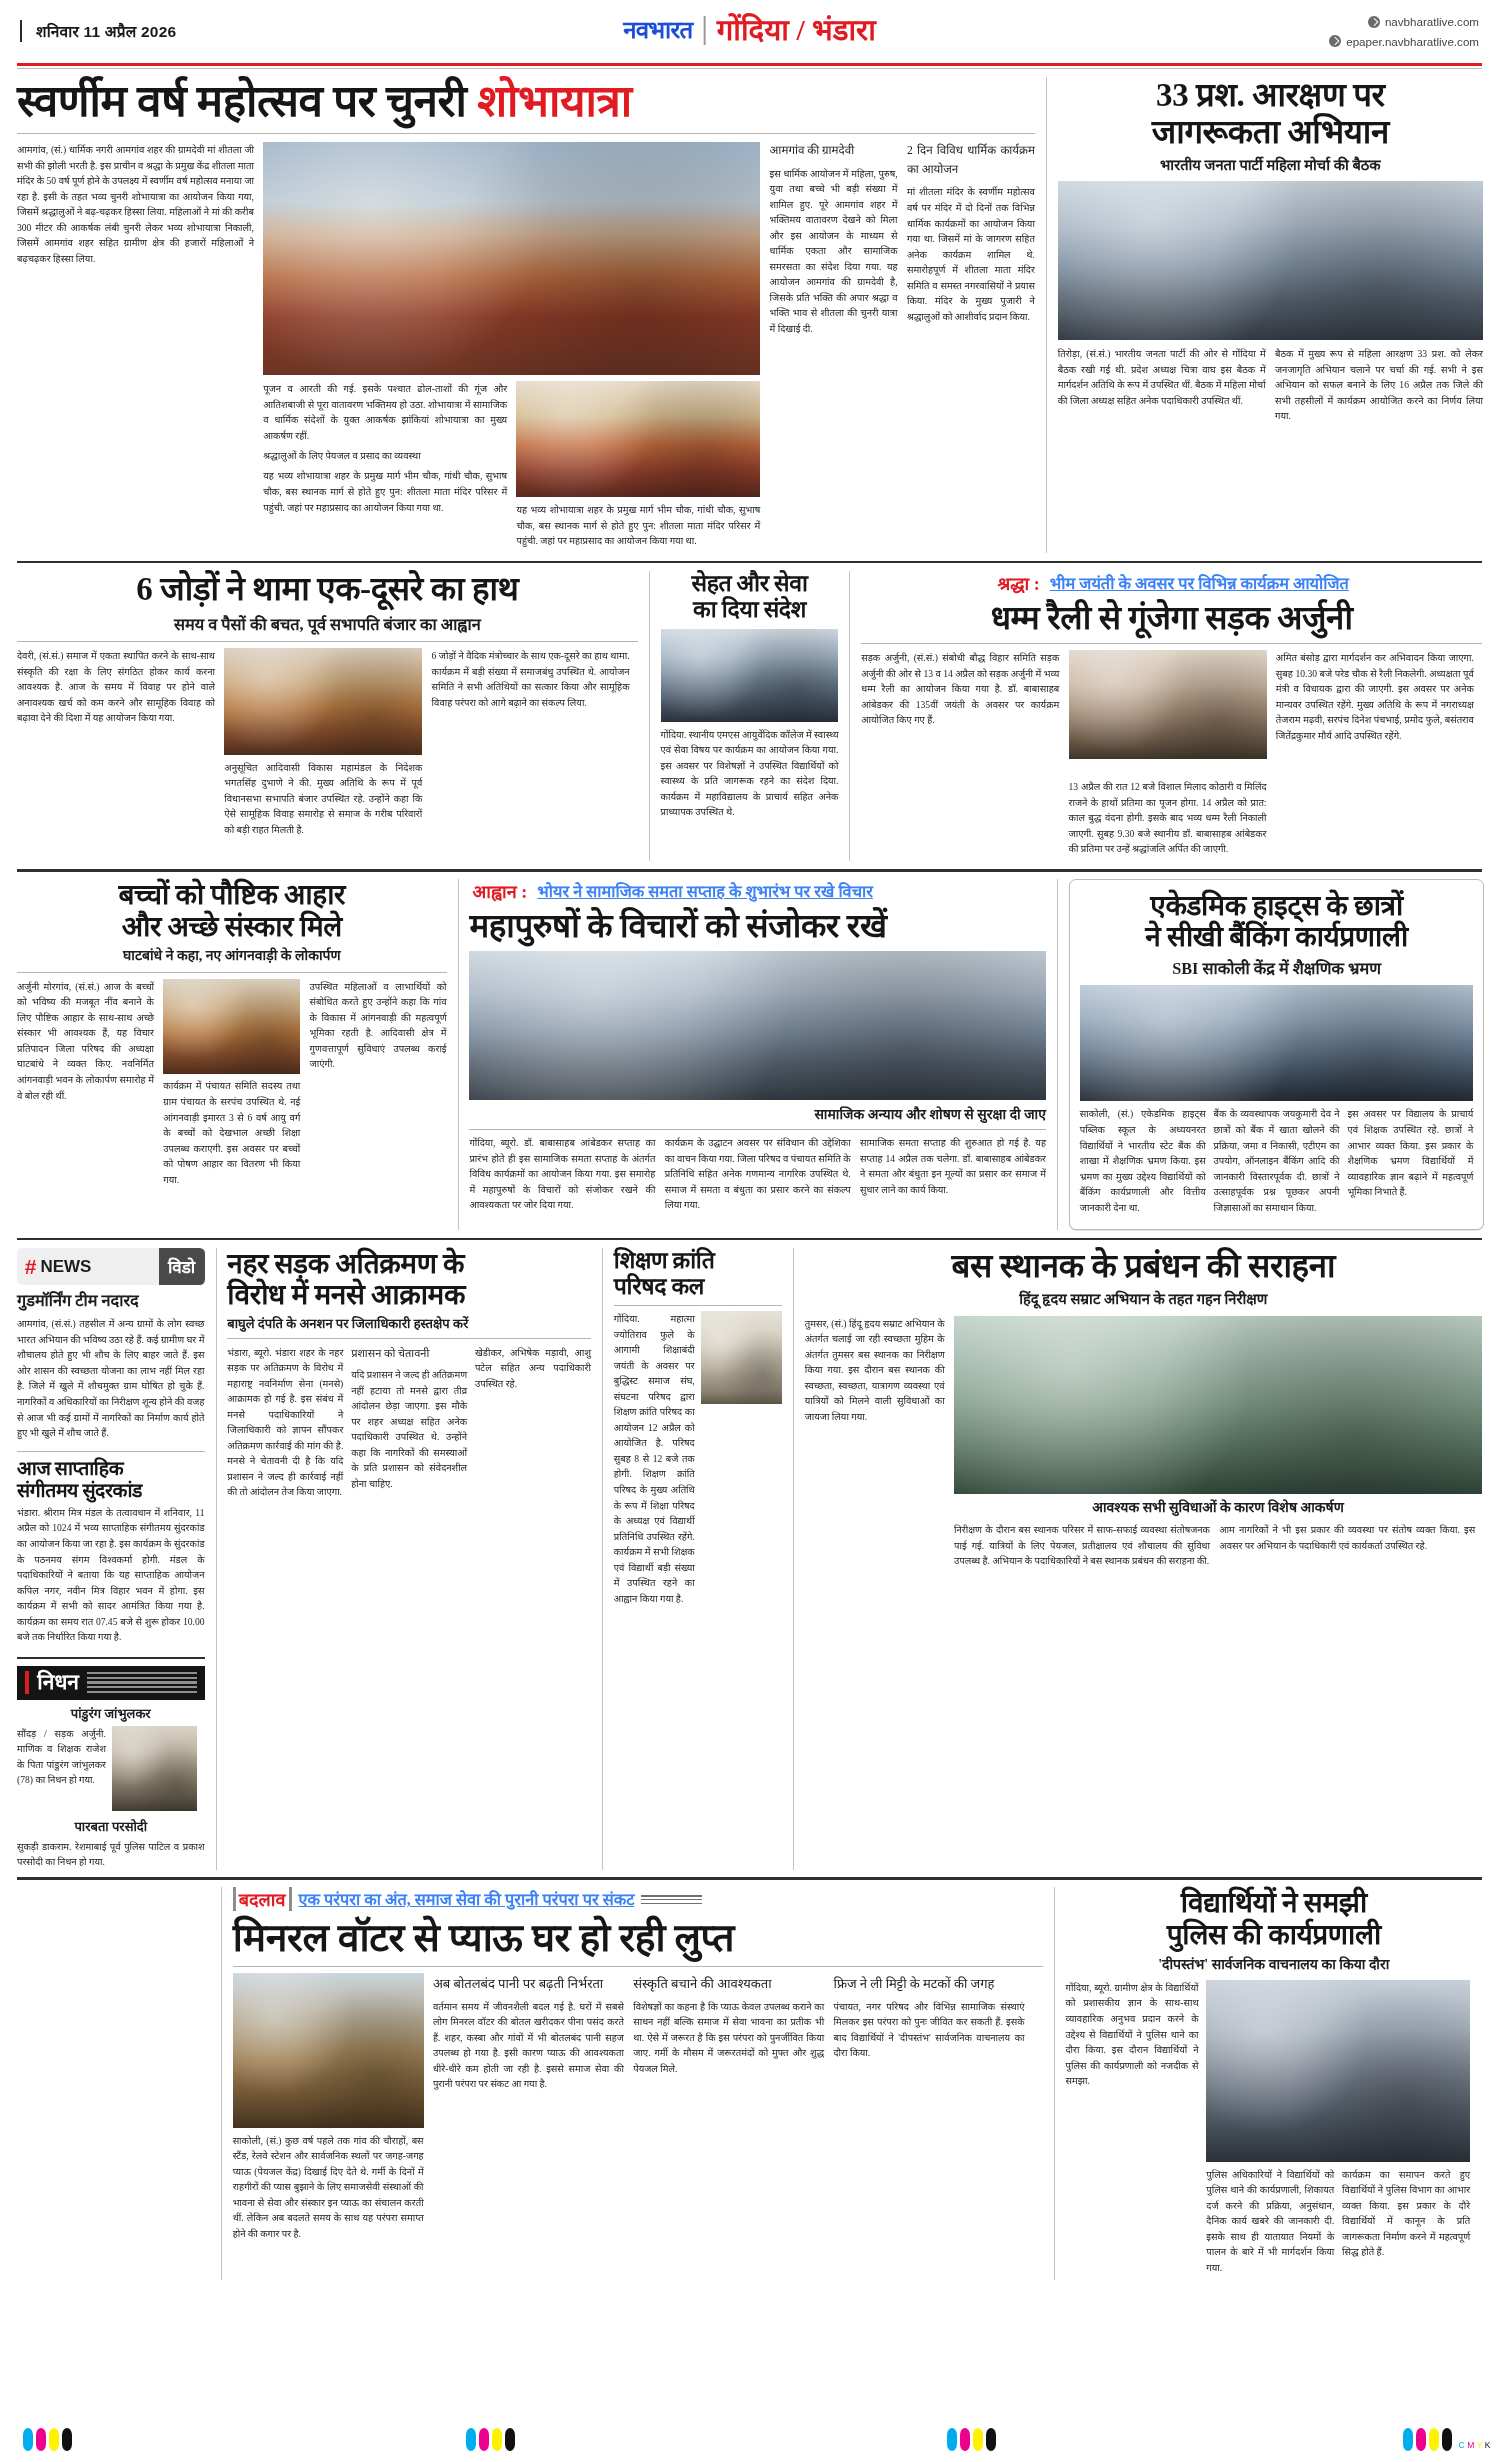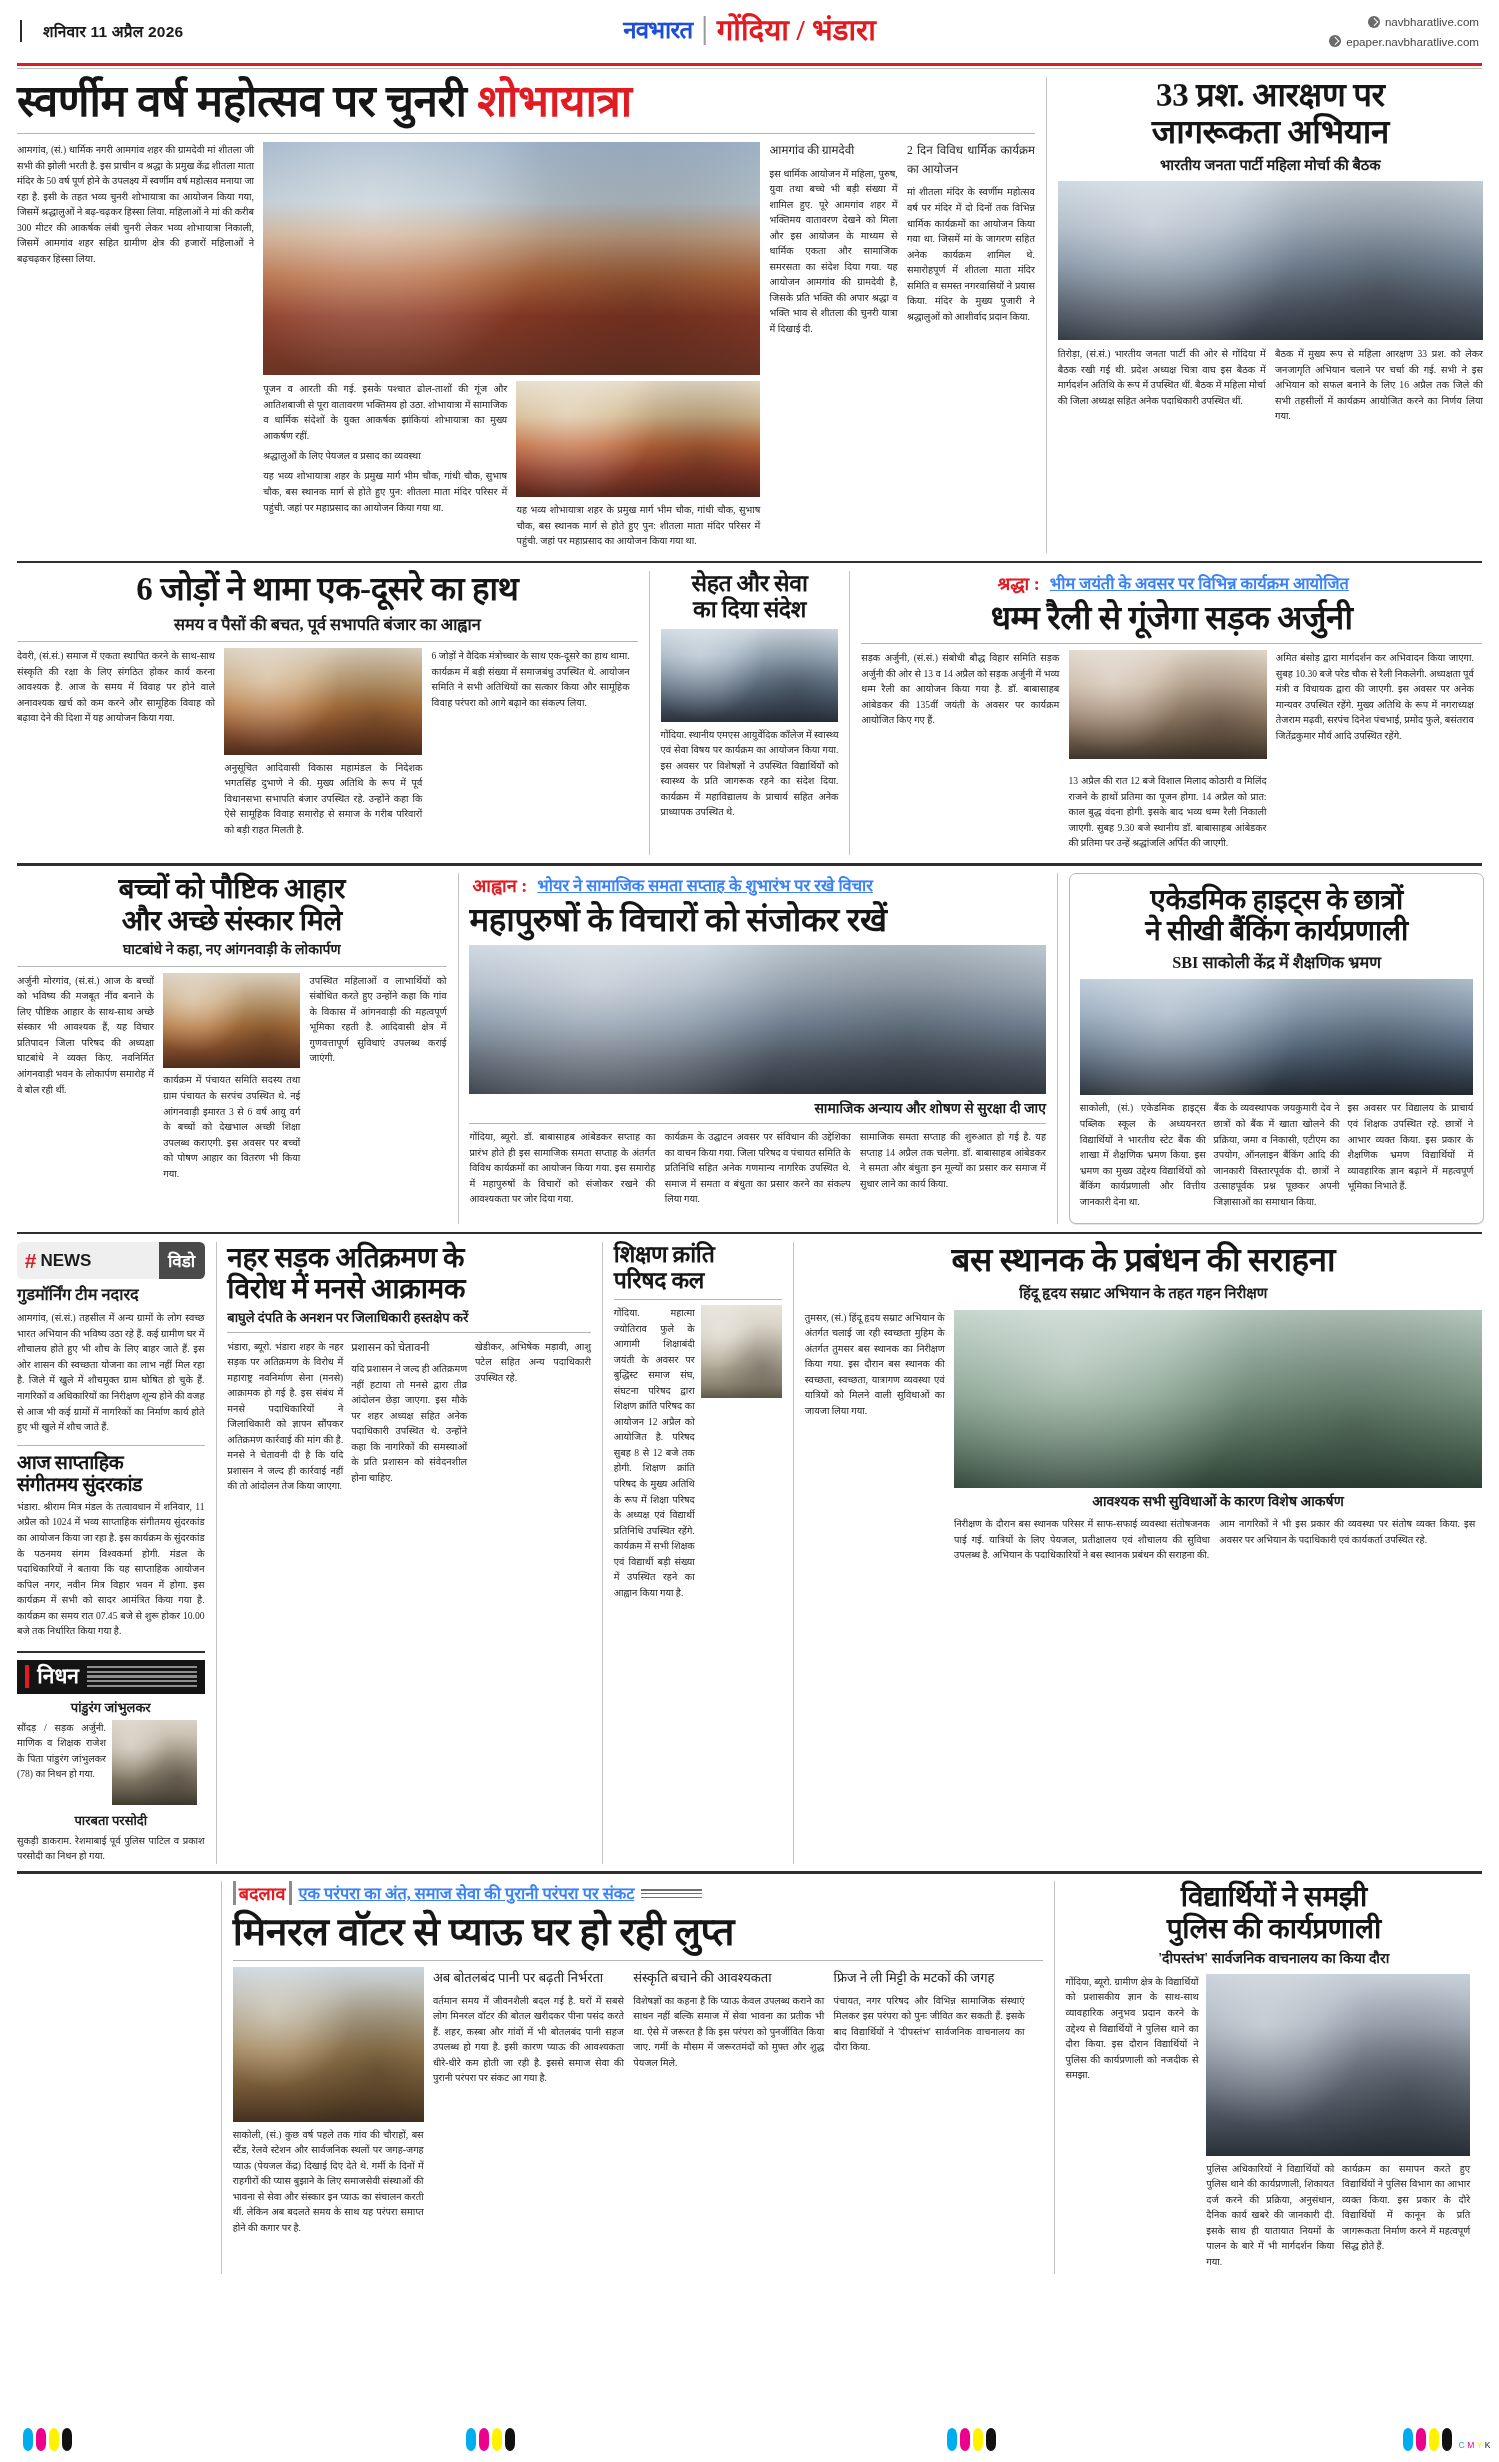--- a/index.html
+++ b/index.html
@@ -15,21 +15,21 @@
     margin:0 auto;
     overflow:hidden;
   }
   
   .masthead {
     height:61px; display:flex; align-items:center;
     padding:0 20px; position:relative;
   }
   .date-block {
     border-left:2.3px solid #2b2b2b;
-    padding-left:21px;
+    padding-left:14px;
     font-family:"Liberation Sans","DejaVu Sans",sans-serif;
     font-size:15.5px; font-weight:700; color:#1a1a1a;
     letter-spacing:0.2px;
   }
   .mast-center {
     position:absolute; left:50%; transform:translateX(-50%);
     display:flex; align-items:center; gap:11px; top:15.5px;
   }
   .mast-logo {
     font-family:"Liberation Serif","DejaVu Serif",serif;
@@ -331,21 +331,21 @@
       </div>
       <h1 class="hl hl-xl center">धम्म रैली से गूंजेगा सड़क अर्जुनी</h1>
       <div class="hrule" style="margin:6.2px 0"></div>
       <div class="flexrow gap12">
         <div style="width:198px" class="body-txt">
           <p><span class="lead">सड़क अर्जुनी, (सं.सं.)</span>
             <span>संबोधी बौद्ध विहार समिति सड़क अर्जुनी की ओर से 13 व 14 अप्रैल को सड़क अर्जुनी में भव्य धम्म रैली का आयोजन किया गया है. डॉ. बाबासाहब आंबेडकर की 135वीं जयंती के अवसर पर कार्यक्रम आयोजित किए गए हैं.</span></p>
         </div>
         <div style="width:198px" class="colbox">
           <div class="photo ph-portrait" style="height:109px"></div>
-          <div class="body-txt" style="margin-top:14px">
+          <div class="body-txt" style="margin-top:20px">
             <p>13 अप्रैल की रात 12 बजे विशाल मिलाद कोठारी व मिलिंद राजने के हाथों प्रतिमा का पूजन होगा. 14 अप्रैल को प्रात: काल बुद्ध वंदना होगी. इसके बाद भव्य धम्म रैली निकाली जाएगी. सुबह 9.30 बजे स्थानीय डॉ. बाबासाहब आंबेडकर की प्रतिमा पर उन्हें श्रद्धांजलि अर्पित की जाएगी.</p>
           </div>
         </div>
         <div style="width:198px" class="body-txt">
           <p>अमित बंसोड़ द्वारा मार्गदर्शन कर अभिवादन किया जाएगा. सुबह 10.30 बजे परेड चौक से रैली निकलेगी. अध्यक्षता पूर्व मंत्री व विधायक द्वारा की जाएगी. इस अवसर पर अनेक मान्यवर उपस्थित रहेंगे. मुख्य अतिथि के रूप में नगराध्यक्ष तेजराम मढ़वी, सरपंच दिनेश पंचभाई, प्रमोद फुले, बसंतराव जितेंद्रकुमार मौर्य आदि उपस्थित रहेंगे.</p>
         </div>
       </div>
     </div>
   </div>
 

